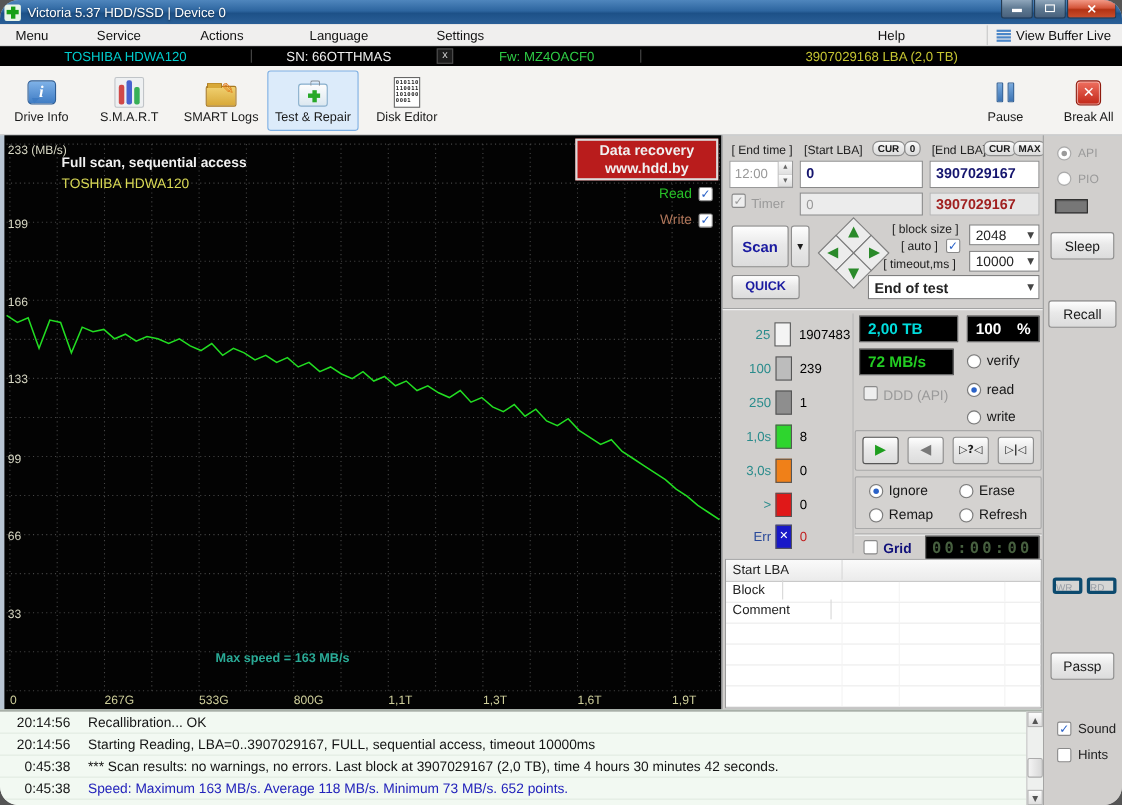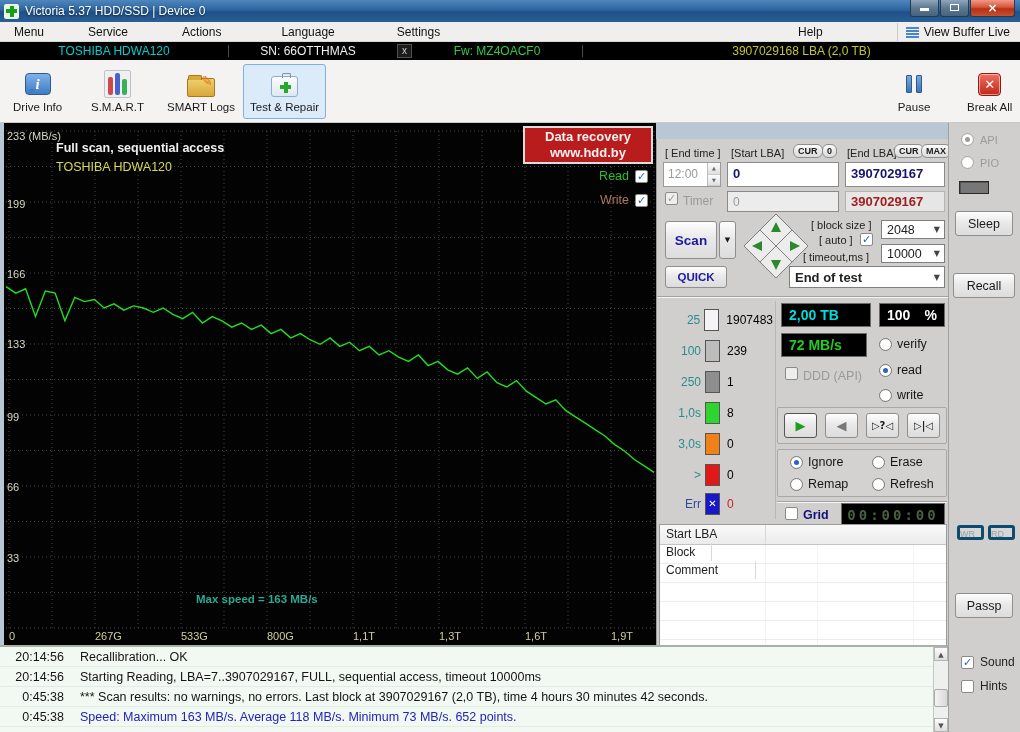--- a/index.html
+++ b/index.html
@@ -1,18 +1,18 @@
 <!DOCTYPE html>
 <html><head>
 <meta charset="utf-8">
 <style>
   * { margin:0; padding:0; box-sizing:border-box; }
   body { background:#555; font-family:"Liberation Sans","DejaVu Sans",sans-serif; }
   .window { position:relative; width:1020px; height:732px; background:#d1cfcd; overflow:hidden;
-            font-family:"Liberation Sans","DejaVu Sans",sans-serif; }
+            font-family:"Liberation Sans","DejaVu Sans",sans-serif;border-radius:17px; }
 
   
   .titlebar { position:absolute; left:0; top:0; width:1020px; height:22px;
     background:linear-gradient(#4f86bd 0%, #2d659f 45%, #1d5188 55%, #2a5f97 100%);
     color:#fff; display:flex; align-items:center; }
   .app-icon { position:relative; width:15px; height:15px; margin:0 6px 0 4px; background:#e8f4e8; border-radius:2px; }
   .app-icon::before { content:""; position:absolute; left:2px; top:5.5px; width:11px; height:4px; background:#17a017; }
   .app-icon::after  { content:""; position:absolute; left:5.5px; top:2px; width:4px; height:11px; background:#17a017; }
   .title-text { font-size:12px; text-shadow:0 1px 2px rgba(0,0,0,.6); }
   .win-btns { position:absolute; right:5px; top:0; display:flex; }
@@ -104,21 +104,21 @@
   .rb { width:13px; height:13px; border:1px solid #7a7a7a; border-radius:50%; background:radial-gradient(#fff 55%,#d8d8d8); display:inline-block; position:relative; flex:none; }
   .rb.sel::after { content:""; position:absolute; left:3px; top:3px; width:5px; height:5px; border-radius:50%; background:#2a62c8; }
   .rb.gray { border-color:#aaa; }
   .rb.gray.sel::after { background:#9a9a9a; }
   .btn { background:linear-gradient(#fefefe,#e9e9e9 45%,#dcdcdc); border:1px solid #8e8e8e; border-radius:3px;
     color:#1a1a1a; text-align:center; }
   .combo { background:#fff; border:1px solid #7f7f7f; display:flex; align-items:center; font-size:12.5px; padding-left:5px; }
   .combo .arr { margin-left:auto; font-size:8px; color:#444; padding:0 4px; font-family:"DejaVu Sans",sans-serif; }
 
   
-  .panel { position:absolute; left:656px; top:16px; width:292px; height:522px; background:#d1cfcd;
+  .panel { position:absolute; left:656px; top:0; width:292px; height:522px; background:#d1cfcd;
     border-left:1px solid #9c9c9c; font-size:11px; color:#222; }
   .panel .abs { position:absolute; }
   .plabel { font-size:11px; color:#222; white-space:nowrap; }
   .minibtn { font-size:9px; line-height:12px; height:14px; border-radius:6px; padding:0 4px;font-weight:bold; }
   .field { background:#fff; border:1px solid #8a8a8a; font-weight:bold; color:#15156e; font-size:13px; padding:3px 5px; }
   .field.dis { background:#ececec; color:#9a9a9a; font-weight:normal; }
   .spin { background:#fff; border:1px solid #9a9a9a; display:flex; }
   .spin .val { flex:1; color:#9a9a9a; font-size:12px; padding:4px 2px 0 4px; }
   .spin .ud { width:13px; display:flex; flex-direction:column; border-left:1px solid #bbb; }
   .spin .ud i { flex:1; font-style:normal; font-size:5px; text-align:center; color:#666; background:linear-gradient(#fcfcfc,#e0e0e0); border-bottom:1px solid #ccc; line-height:10px; font-family:"DejaVu Sans",sans-serif;}
@@ -231,20 +231,26 @@
         </span>
       <span class="tb-label">SMART Logs</span>
     </div>
     <div class="tb-btn active" style="left:243px">
       <span class="tb-ico">
           <span class="ico-aid">
             <span class="plus"></span>
           </span>
         </span>
       <span class="tb-label">Test &amp; Repair</span>
+    </div>
+    <div class="tb-btn" style="left:335px">
+      <span class="tb-ico">
+          <span class="ico-doc">010110 110011 101000 0001</span>
+        </span>
+      <span class="tb-label">Disk Editor</span>
     </div>
     <div class="tb-btn" style="left:890px">
       <span class="tb-ico">
           <span class="ico-pause">
             <i></i>
             <i></i>
           </span>
         </span>
       <span class="tb-label">Pause</span>
     </div>
@@ -546,21 +552,21 @@
     </div>
   </div>
 
   <div class="logarea">
     <div class="log-row">
         <span class="log-time">20:14:56</span>
         <span class="log-text">Recallibration... OK</span>
       </div>
     <div class="log-row">
         <span class="log-time">20:14:56</span>
-        <span class="log-text">Starting Reading, LBA=7..3907029167, FULL, sequential access, timeout 10000ms</span>
+        <span class="log-text">Starting Reading, LBA=0..3907029167, FULL, sequential access, timeout 10000ms</span>
       </div>
     <div class="log-row">
         <span class="log-time">0:45:38</span>
         <span class="log-text">*** Scan results: no warnings, no errors. Last block at 3907029167 (2,0 TB), time 4 hours 30 minutes 42 seconds.</span>
       </div>
     <div class="log-row">
         <span class="log-time">0:45:38</span>
         <span class="log-text" style="color: rgb(35, 35, 187);">Speed: Maximum 163 MB/s. Average 118 MB/s. Minimum 73 MB/s. 652 points.</span>
       </div>
     <div class="log-sb">

